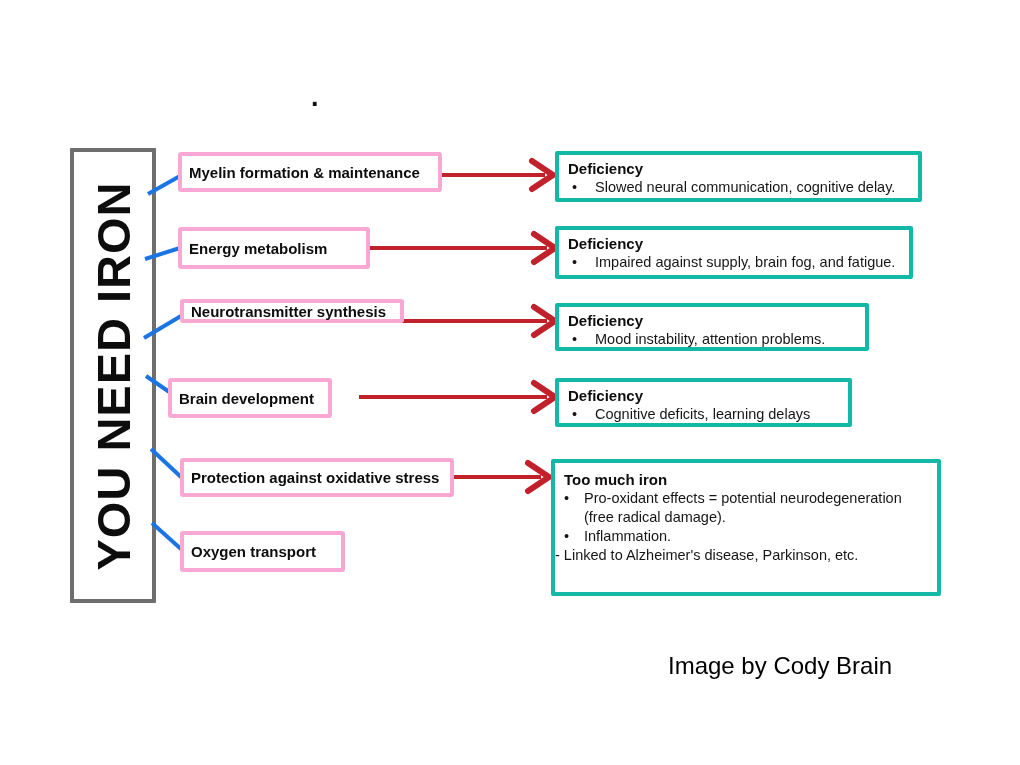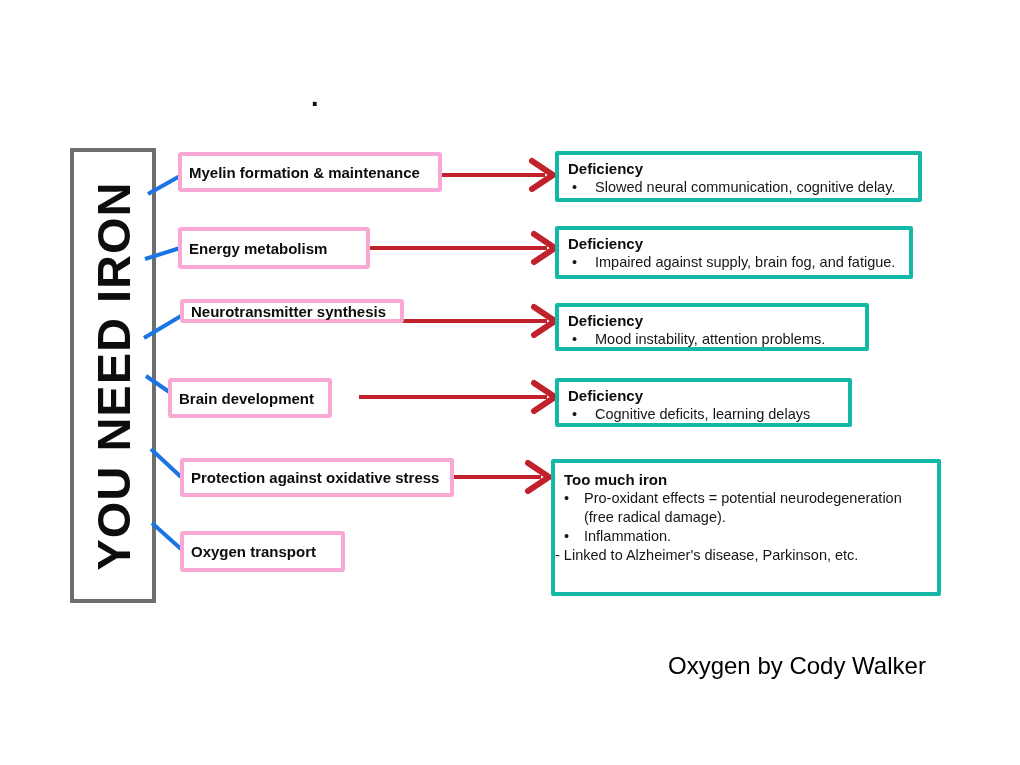--- a/index.html
+++ b/index.html
@@ -131,15 +131,15 @@
       <span class="bdot">•</span>
       <span class="btext">Pro-oxidant effects = potential neurodegeneration (free radical damage).</span>
     </div>
     <div class="bullet">
       <span class="bdot">•</span>
       <span class="btext">Inflammation.</span>
     </div>
     <div class="out-note">- Linked to Alzheimer's disease, Parkinson, etc.</div>
   </div>
 
-  <div class="credit">Oxygen by Cody Walker</div>
+  <div class="credit">Image by Cody Brain</div>
 
 </div>
 
 </body></html>

